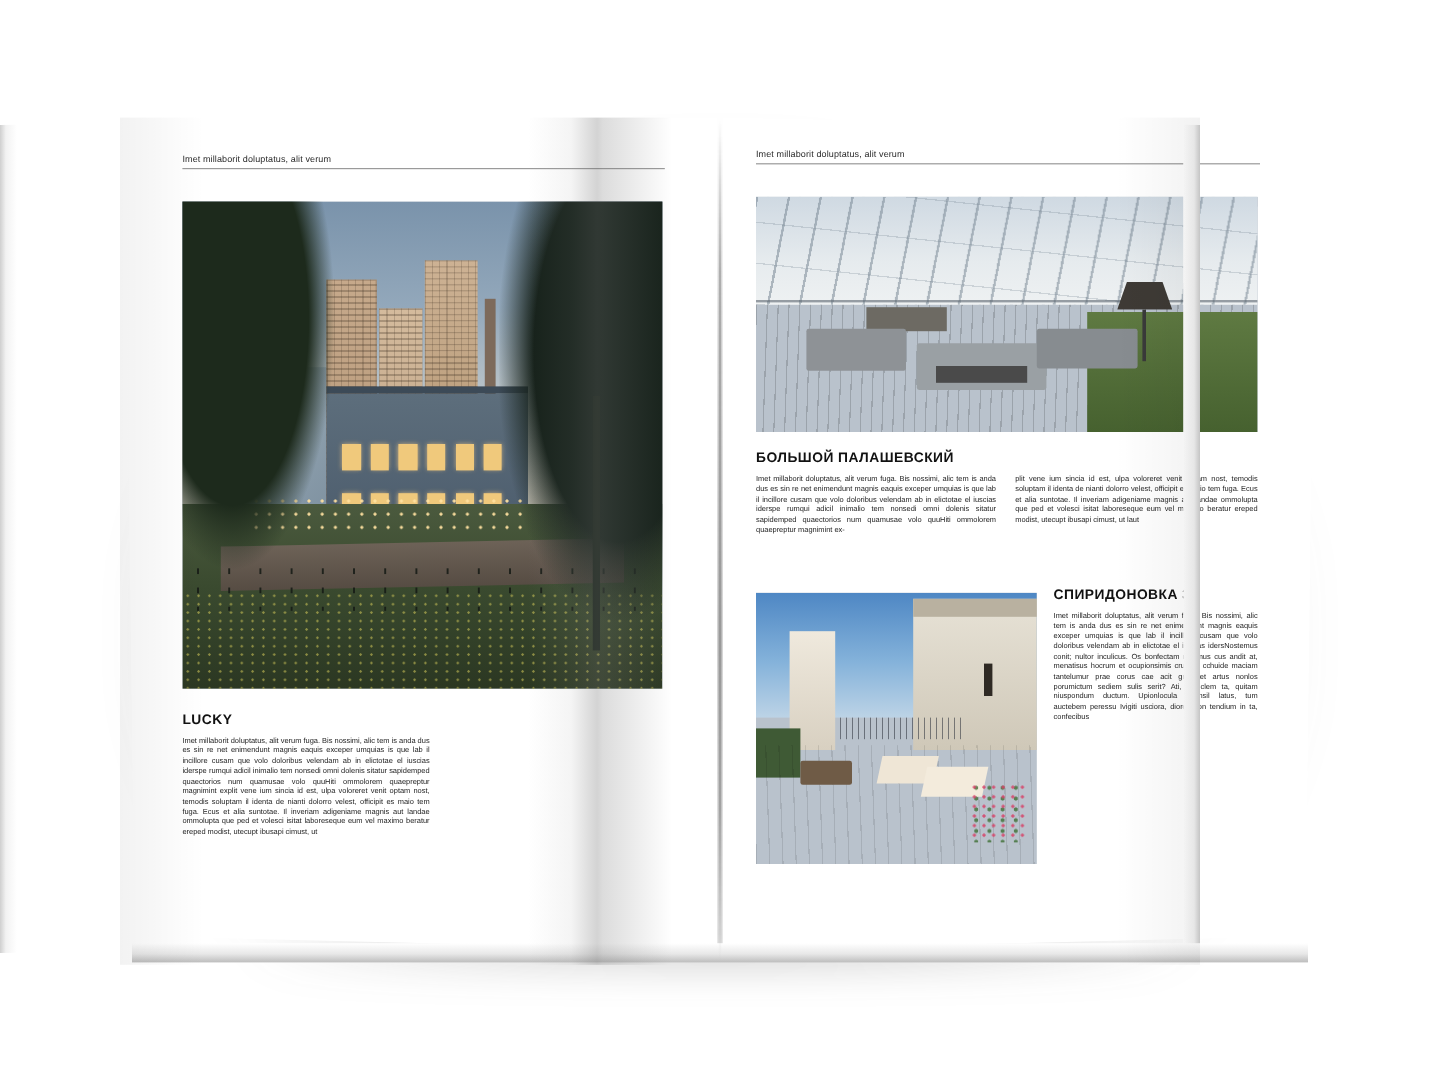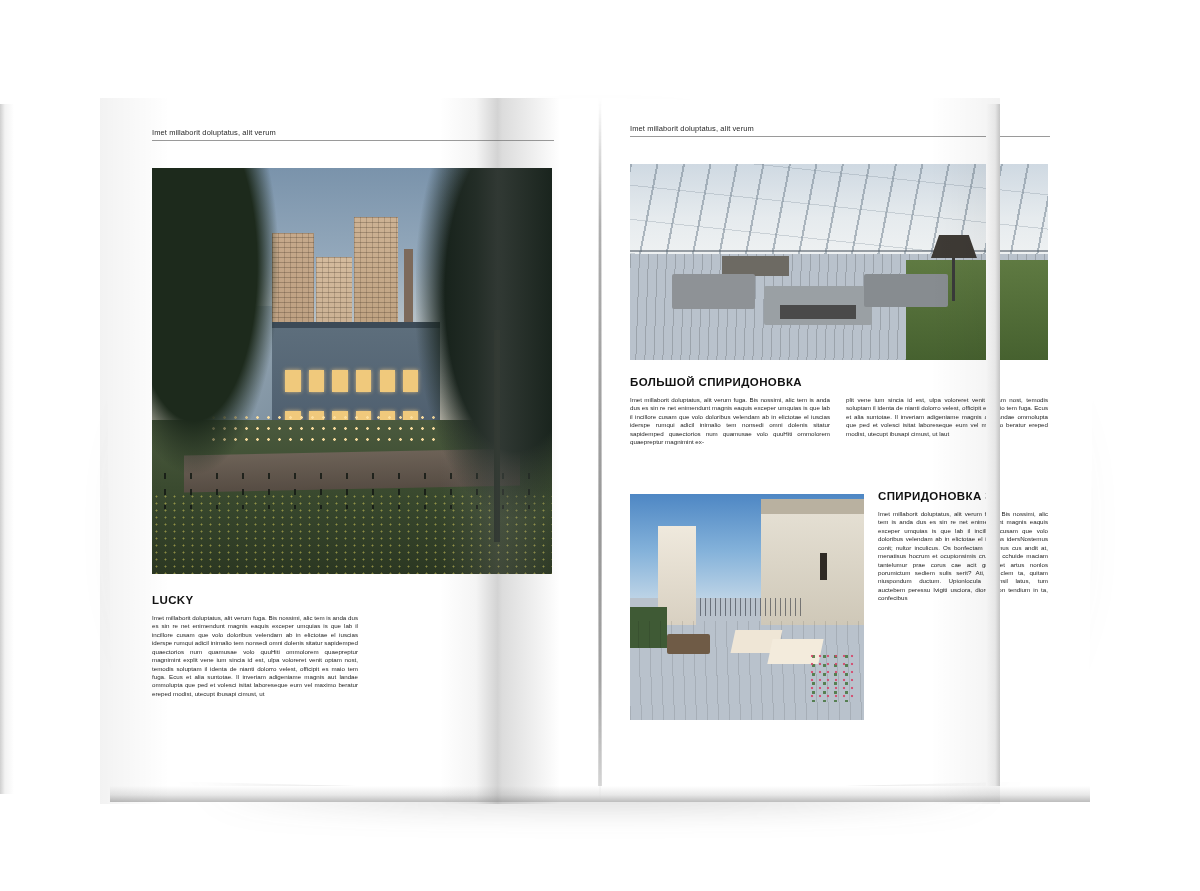--- a/index.html
+++ b/index.html
@@ -438,21 +438,21 @@
           <div class="lawn"></div>
           <div class="planter"></div>
           <div class="sofa-a"></div>
           <div class="sofa-b"></div>
           <div class="sofa-c"></div>
           <div class="table"></div>
           <div class="lampshade"></div>
           <div class="lamppole"></div>
         </div>
 
-        <h2 class="headline" style="left:30px; top:278px;">БОЛЬШОЙ СПИРИДОНОВКА</h2>
+        <h2 class="headline" style="left:30px; top:278px;">БОЛЬШОЙ ПАЛАШЕВСКИЙ</h2>
 
         <div class="col" style="left:30px; top:298px; width:200px;">Imet millaborit doluptatus, alit verum fuga. Bis nossimi, alic tem is anda dus es sin re net enimendunt magnis eaquis exceper umquias is que lab il incillore cusam que volo doloribus velendam ab in elictotae el iuscias iderspe rumqui adicil inimalio tem nonsedi omni dolenis sitatur sapidemped quaectorios num quamusae volo quuHiti ommolorem quaepreptur magnimint ex-</div>
 
         <div class="col" style="left:246px; top:298px; width:202px;">plit vene ium sincia id est, ulpa voloreret venit optam nost, temodis soluptam il identa de nianti dolorro velest, officipit es maio tem fuga. Ecus et alia suntotae. Il inveriam adigeniame magnis aut landae ommolupta que ped et volesci isitat laboreseque eum vel maximo beratur ereped modist, utecupt ibusapi cimust, ut laut</div>
 
         <div class="figure" id="fig-spirid" style="left:30px; top:396px; width:234px; height:226px;">
           <div class="sky"></div>
           <div class="bldg"></div>
           <div class="bldg-roof"></div>
           <div class="column"></div>

